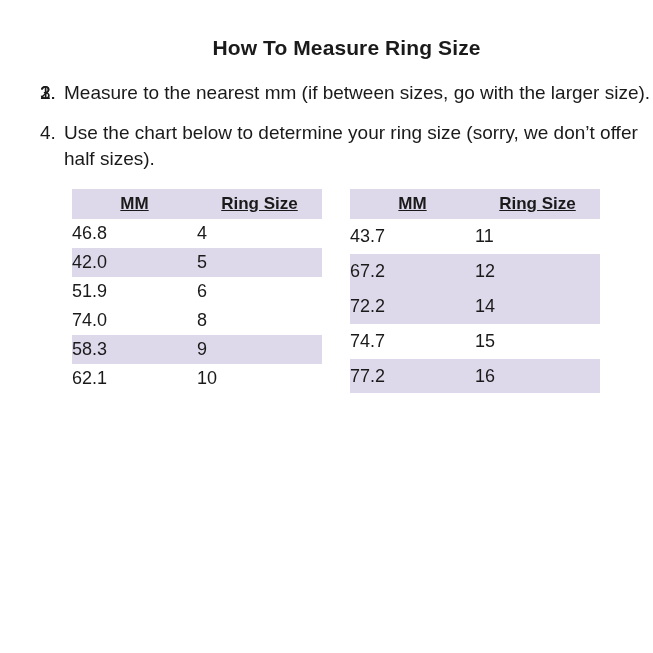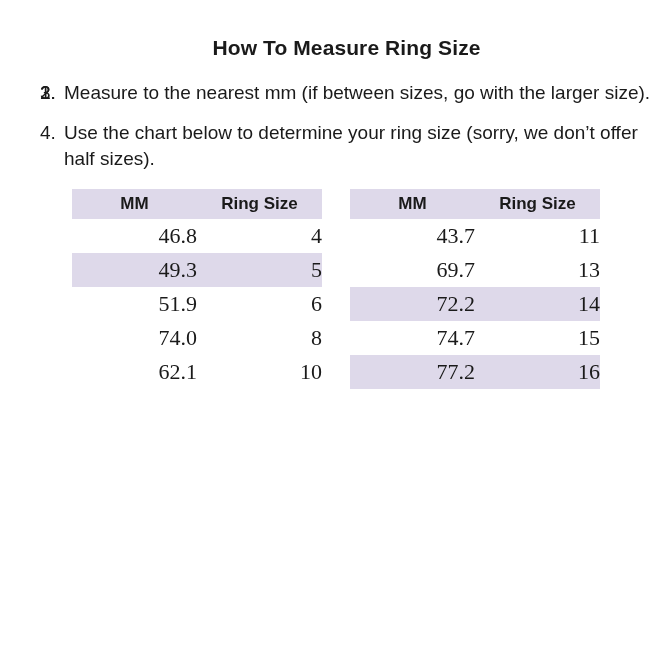--- a/index.html
+++ b/index.html
@@ -62,26 +62,26 @@
     border-collapse: collapse;
     width: 250px;
     font-size: 17px;
   }
   table.sizes th {
     font-weight: bold;
     font-size: 17px;
     padding: 5px 0 5px 0;
     text-align: center;
     background: #ded9ea;
+    text-decoration: underline;
   }
   table.sizes td {
-    text-align: right;
+    text-align: left;
     padding: 4px 0 4px 0;
-    font-size: 22px;
-    font-family: Liberation Serif, serif;
+    font-size: 18px;
   }
   table.sizes tr.alt td {
     background: #ded9ea;
   }
   table.sizes col.c1 { width: 50%; }
   table.sizes col.c2 { width: 50%; }
 </style>
 </head>
 <body>
 
@@ -119,30 +119,34 @@
           <th>MM</th>
           <th>Ring Size</th>
         </tr>
       </thead>
       <tbody>
         <tr>
           <td>46.8</td>
           <td>4</td>
         </tr>
         <tr class="alt">
-          <td>49.3</td>
+          <td>42.0</td>
           <td>5</td>
         </tr>
         <tr>
           <td>51.9</td>
           <td>6</td>
         </tr>
         <tr>
           <td>74.0</td>
           <td>8</td>
+        </tr>
+        <tr class="alt">
+          <td>58.3</td>
+          <td>9</td>
         </tr>
         <tr>
           <td>62.1</td>
           <td>10</td>
         </tr>
       </tbody>
     </table>
 
     <table class="sizes">
       <colgroup>
@@ -153,23 +157,23 @@
         <tr>
           <th>MM</th>
           <th>Ring Size</th>
         </tr>
       </thead>
       <tbody>
         <tr>
           <td>43.7</td>
           <td>11</td>
         </tr>
-        <tr>
-          <td>69.7</td>
-          <td>13</td>
+        <tr class="alt">
+          <td>67.2</td>
+          <td>12</td>
         </tr>
         <tr class="alt">
           <td>72.2</td>
           <td>14</td>
         </tr>
         <tr>
           <td>74.7</td>
           <td>15</td>
         </tr>
         <tr class="alt">

